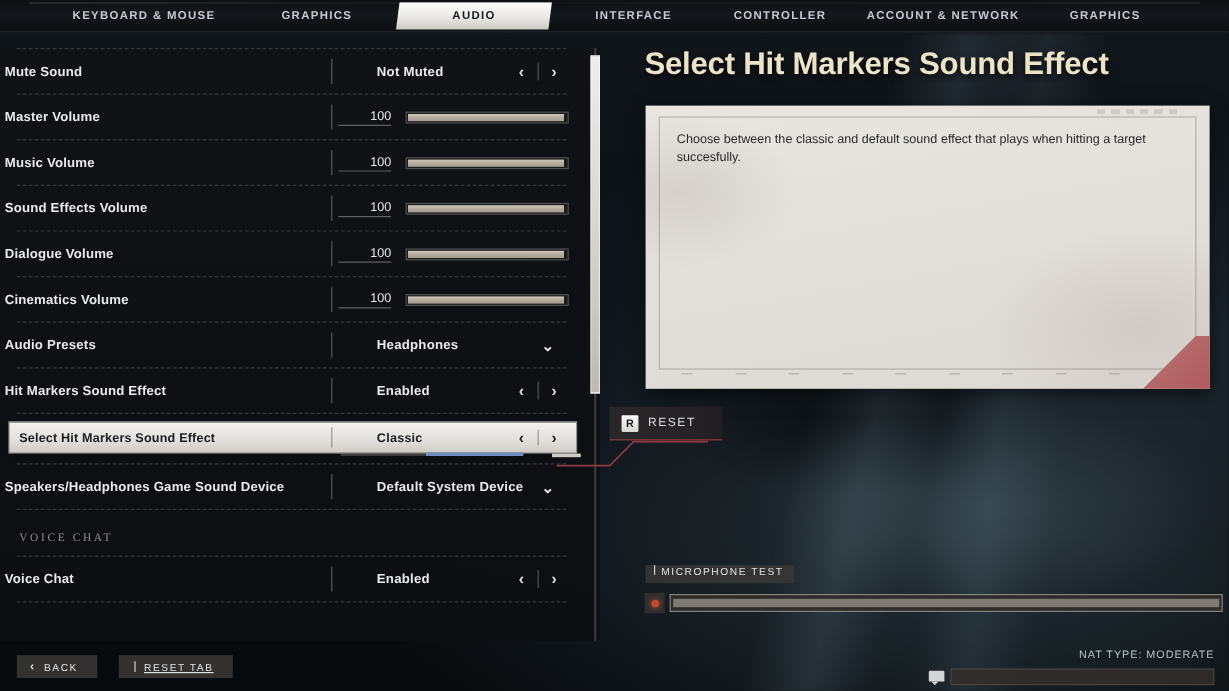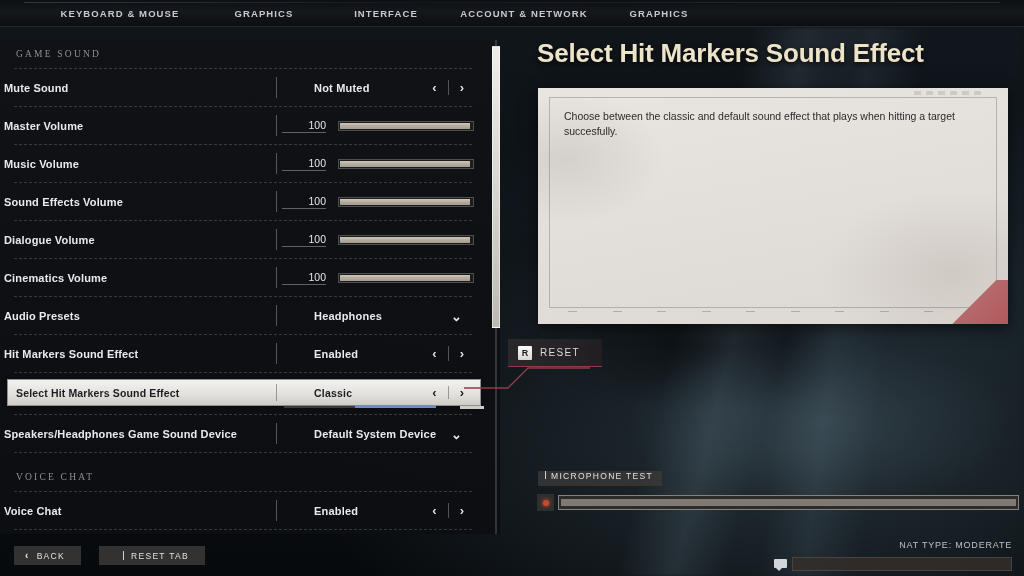--- a/index.html
+++ b/index.html
@@ -258,21 +258,21 @@
     position: absolute; left: 0; bottom: 0; width: 1024px; height: 42px;
   }
   .btm-btn {
     position: absolute; height: 19px;
     display: flex; align-items: center; gap: 7px;
     padding: 0 16px 0 11px;
     background: rgba(62,60,58,0.80);
     font-size: 8.5px; letter-spacing: 1.3px; color: #dfe1e3;
   }
   #back-btn { left: 14px; top: 12px; }
-  #reset-tab-btn { left: 99px; top: 12px; padding-left: 24px; }
+  #reset-tab-btn { left: 99px; top: 12px; padding-left: 13px; text-decoration: underline; }
   .btm-btn .bar { display:inline-block; width:1px; height:9px; background:#cfd2d5; }
   .btm-btn .arw-left { font-size: 10px; font-weight: bold; color:#e5e7ea; }
 
   #nat-type {
     position: absolute; right: 12px; top: 6px;
     font-size: 9px; letter-spacing: 0.8px; color: #b9c2c8;
   }
   #chat-row {
     position: absolute; right: 12px; top: 22px; width: 240px; height: 15px;
     display: flex; align-items: center;
@@ -293,29 +293,30 @@
 </style>
 </head>
 <body>
 
 <div id="app">
   <div id="bg-haze"></div>
 
   <div id="tabbar">
     <div class="tab" style="width:168px;margin-left:36px;">KEYBOARD &amp; MOUSE</div>
     <div class="tab" style="width:120px;">GRAPHICS</div>
+    <div class="tab active" style="width:130px;margin:0 6px;">AUDIO</div>
     <div class="tab" style="width:124px;">INTERFACE</div>
+    <div class="tab" style="width:120px;">CONTROLLER</div>
     <div class="tab" style="width:152px;">ACCOUNT &amp; NETWORK</div>
     <div class="tab" style="width:118px;">GRAPHICS</div>
   </div>
 
   <div id="settings">
     <div id="settings-inner">
 
-      <div class="group-header">GAME SOUND</div>
       <div class="sep"></div>
 
       <div class="row">
         <span class="label">Mute Sound</span>
         <div class="ctrl">
           <span class="value">Not Muted</span>
           <span class="arrows">
             <span class="arw">‹</span>
             <span class="sepline"></span>
             <span class="arw">›</span>

